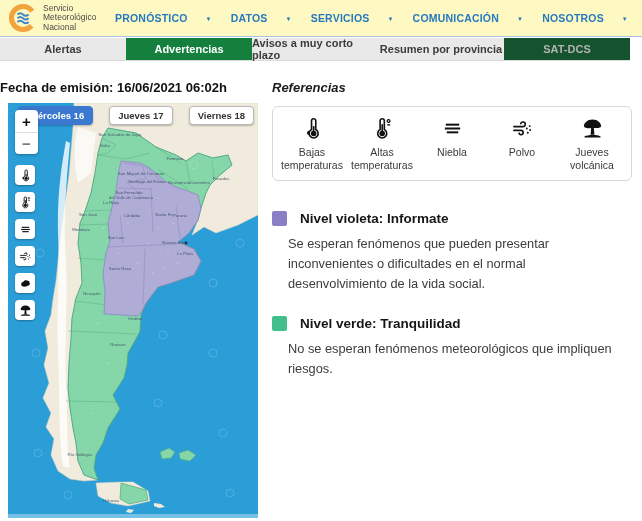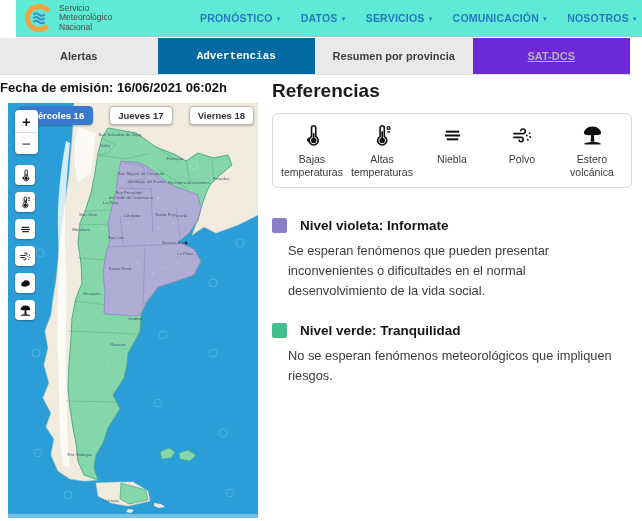--- a/index.html
+++ b/index.html
@@ -3,35 +3,35 @@
 <meta charset="utf-8">
 <style>
   * { margin:0; padding:0; box-sizing:border-box; }
   html,body { background:#fff; }
   body { font-family:"Liberation Sans", sans-serif; color:#222; }
   .page { position:relative; width:642px; height:521px; background:#fff; overflow:hidden; }
 
   
   .header { position:absolute; top:0; left:0; right:0; height:37px;
             display:flex; align-items:center; justify-content:space-between;
-            padding:0 0 0 8px; border-bottom:1px solid #a9c4df; background:#5eead4;margin-left:16px; }
+            padding:0 10px 0 8px; border-bottom:1px solid #a9c4df; background:#fef9c3; }
   .brand { display:flex; align-items:center; gap:5px; }
   .brand-text { font-size:8.5px; line-height:1.12; color:#4a4a4a; }
   .nav { display:flex; align-items:center; gap:19px; margin-right:4px; }
-  .nav-item { display:flex; align-items:center; gap:3px; font-size:10.5px; font-weight:700;
+  .nav-item { display:flex; align-items:center; gap:18px; font-size:10.5px; font-weight:700;
               color:#2679c0; letter-spacing:.2px; cursor:pointer; white-space:nowrap; }
   .caret { font-size:6px; color:#2679c0; transform:translateY(0.5px); }
 
   
-  .tabbar { position:absolute; top:38px; left:0; right:12px; height:37px; display:flex;
+  .tabbar { position:absolute; top:38px; left:0; right:12px; height:23px; display:flex;
             background:#e9e9e9; border-bottom:1px solid #dcdcdc; }
   .tab { flex:1 1 0; display:flex; align-items:center; justify-content:center;
          font-size:11px; font-weight:700; color:#3c3c3c; cursor:pointer; }
-  .tab.active { background:#0369a1; color:#fff;font-family:Liberation Mono, monospace; }
-  .tab.disabled { background:#6d28d9; color:#b3b3b3; cursor:default;text-decoration:underline; }
+  .tab.active { background:#15803d; color:#fff; }
+  .tab.disabled { background:#14532d; color:#b3b3b3; cursor:default; }
 
   
   .emission { position:absolute; left:0; top:80px; font-size:13px; font-weight:700; color:#111; }
 
   .map-wrap { position:absolute; left:8px; top:103px; width:250px; height:415px; background:#2b9ed8; }
   .map-svg { position:absolute; inset:0; }
 
   .day-tabs { position:absolute; top:3px; right:4px; display:flex; gap:16px;padding-left:16px; }
   .day-tab { font-size:9.5px; font-weight:700; color:#333; background:#fff;
              border:1px solid #b9b9b9; border-radius:4px; padding:3px 8px;
@@ -45,21 +45,21 @@
   .zoom-btn + .zoom-btn { border-top:1px solid #ddd; color:#777; }
 
   .side-btns { position:absolute; left:7px; top:62px; display:flex; flex-direction:column; gap:7px; }
   .side-btn { width:20px; height:20px; background:#fff; border-radius:4px;
               box-shadow:0 1px 2px rgba(0,0,0,.3); display:flex; align-items:center;
               justify-content:center; cursor:pointer; }
   .side-btn svg { width:13px; height:13px; }
 
   
   .rightcol { position:absolute; left:272px; top:80px; width:360px; }
-  .ref-title { font-size:19px; font-weight:700; color:#1c1c1c; }
+  .ref-title { font-size:13px; font-weight:700; color:#1c1c1c;font-style:italic; }
   .ref-box { margin-top:11px; border:1px solid #d9d9d9; border-radius:6px;
              padding:10px 4px 8px; display:flex; }
   .ref-item { flex:1 1 0; display:flex; flex-direction:column; align-items:center; gap:6px; }
   .ref-item svg { width:23px; height:23px; }
   .ref-label { font-size:10.5px; color:#3a3a3a; text-align:center; line-height:1.25; max-width:62px; }
 
   .legend { margin-top:30px; }
   .legend-row { display:flex; align-items:center; gap:13px; margin-top:8px; }
   .swatch { width:15px; height:15px; border-radius:2px; flex:0 0 auto; }
   .legend-title { font-size:13.5px; font-weight:700; color:#161616; }
@@ -145,20 +145,21 @@
       <div class="nav-item">
         <span>NOSOTROS</span>
         <span class="caret">▼</span>
       </div>
     </div>
   </div>
 
   <div class="tabbar">
     <div class="tab">Alertas</div>
     <div class="tab active">Advertencias</div>
+    <div class="tab">Avisos a muy corto plazo</div>
     <div class="tab">Resumen por provincia</div>
     <div class="tab disabled">SAT-DCS</div>
   </div>
 
   <div class="emission">Fecha de emisión: 16/06/2021 06:02h</div>
 
   <div class="map-wrap">
     <svg class="map-svg" viewBox="0 0 250 415" preserveAspectRatio="none">
 
       <rect x="0" y="0" width="250" height="415" fill="#2b9ed8"></rect>
@@ -356,21 +357,21 @@
       <div class="ref-item">
         <svg>
             <use href="#dust-icon"></use>
           </svg>
         <div class="ref-label">Polvo</div>
       </div>
       <div class="ref-item">
         <svg>
             <use href="#volcanic-ash-icon"></use>
           </svg>
-        <div class="ref-label">Estero volcánica</div>
+        <div class="ref-label">Jueves volcánica</div>
       </div>
     </div>
 
     <div class="legend">
       <div class="legend-row">
         <div class="swatch" style="background: rgb(138, 127, 199);"></div>
         <div class="legend-title">Nivel violeta: Informate</div>
       </div>
       <div class="legend-desc">Se esperan fenómenos que pueden presentar inconvenientes o dificultades en el normal desenvolvimiento de la vida social.</div>
 

